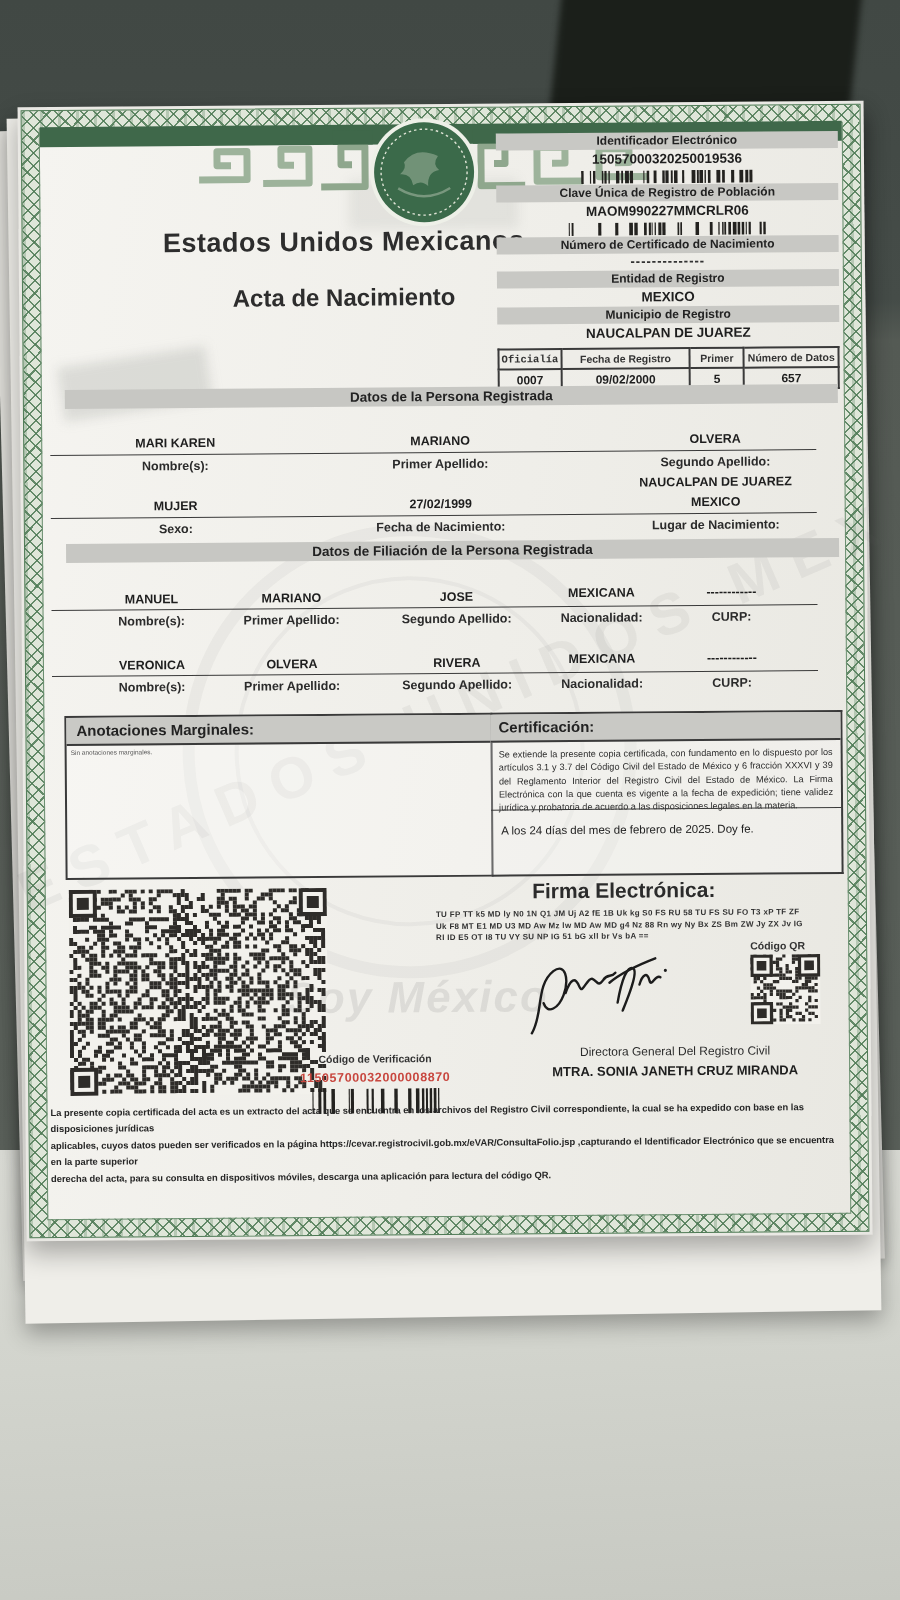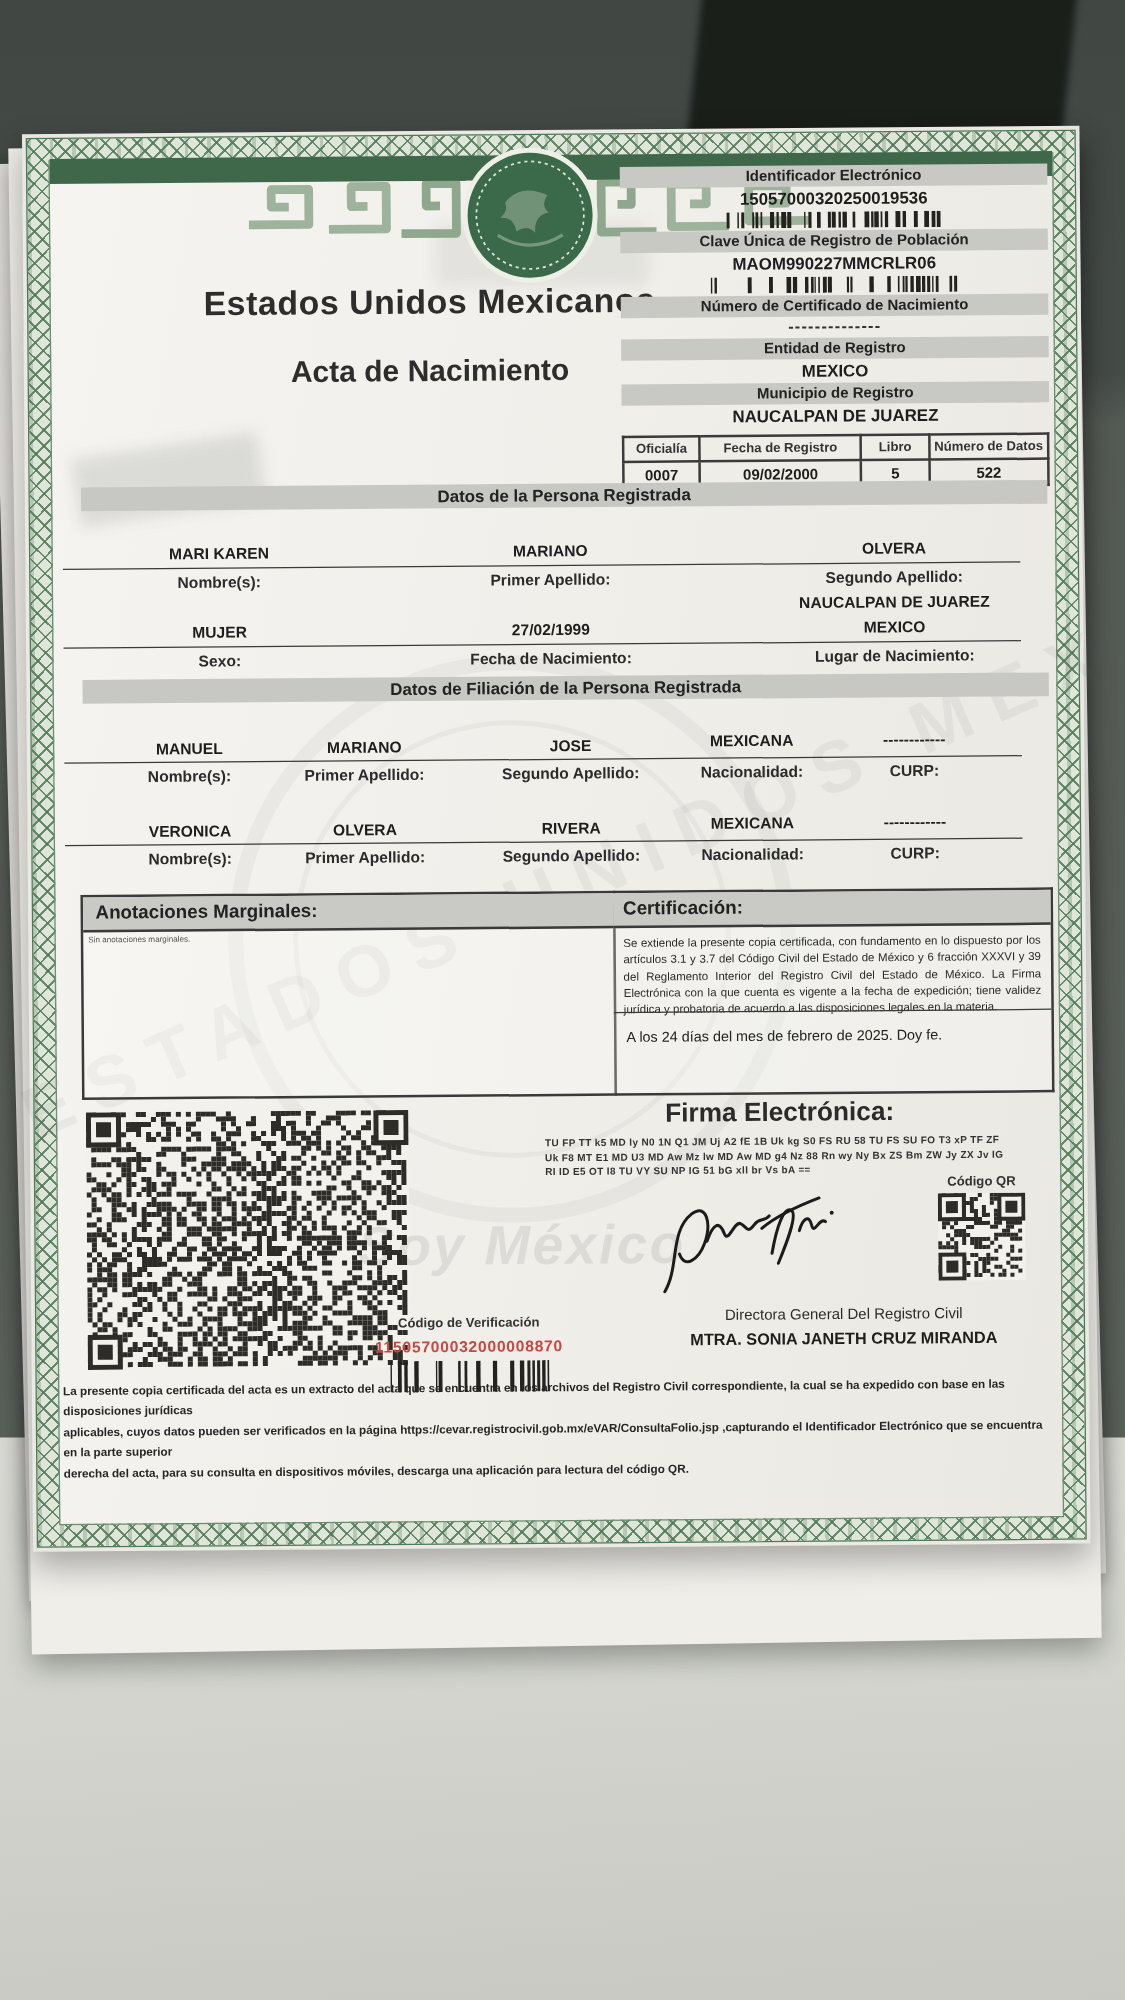--- a/index.html
+++ b/index.html
@@ -196,30 +196,30 @@
         </svg></div>
     <div class="gbar">Número de Certificado de Nacimiento</div>
     <div class="dashes">--------------</div>
     <div class="gbar">Entidad de Registro</div>
     <div class="gval">MEXICO</div>
     <div class="gbar">Municipio de Registro</div>
     <div class="gval">NAUCALPAN DE JUAREZ</div>
     <table class="reg">
       <tbody>
           <tr>
-        <th style="width:18%;">Oficialía</th>
+        <th style="width:18%;font-family:Liberation Mono, monospace;">Oficialía</th>
         <th style="width:38%;">Fecha de Registro</th>
-        <th style="width:16%;">Libro</th>
+        <th style="width:16%;">Primer</th>
         <th style="width:28%;">Número de Datos</th>
       </tr>
       <tr>
         <td>0007</td>
         <td>09/02/2000</td>
         <td>5</td>
-        <td>522</td>
+        <td>657</td>
       </tr>
     </tbody>
       </table>
   </div>
 
   <div class="abs secbar" style="top:283px;">Datos de la Persona Registrada</div>
 
   <div class="abs fval" style="left:55px;top:330px;width:200px;">MARI KAREN</div>
   <div class="abs fval" style="left:320px;top:330px;width:200px;">MARIANO</div>
   <div class="abs fval" style="left:595px;top:330px;width:200px;">OLVERA</div>
@@ -1784,21 +1784,21 @@
         <path d="M12 92 C 24 72, 16 44, 34 30 C 46 21, 50 38, 44 54 C 39 67, 28 74, 24 62"></path>
         <path d="M46 52 c 5 -14, 10 -17, 14 -6 c 3 8, 8 -10, 13 -8 c 5 2, 5 9, 11 1 c 4 -6, 8 -2, 12 -7"></path>
         <path d="M98 62 C 102 40, 108 24, 114 28 C 119 32, 108 58, 103 70"></path>
         <path d="M90 42 C 102 32, 120 24, 136 18"></path>
         <path d="M120 44 c 3 -10, 8 -13, 10 -4 c 2 8, 6 -7, 11 -3"></path>
         <circle cx="146" cy="30" r="1.6" fill="#1c1c1c" stroke="none"></circle>
       </g>
     </svg>
   </div>
 
-  <div class="abs qr-label" style="left:726px;top:838px;width:70px;text-align:center;">Código QR</div>
+  <div class="abs qr-label" style="left:726px;top:838px;width:70px;">Código QR</div>
   <div class="abs" style="left:726px;top:853px;width:70px;height:70px;"><svg xmlns="http://www.w3.org/2000/svg" width="70" height="70">
         <rect width="100%" height="100%" fill="#f2f1ec"></rect>
         <rect x="3.2" y="0.0" width="3.2" height="3.2" fill="#2e2c29"></rect>
         <rect x="12.8" y="0.0" width="3.2" height="3.2" fill="#2e2c29"></rect>
         <rect x="19.2" y="0.0" width="3.2" height="3.2" fill="#2e2c29"></rect>
         <rect x="32.0" y="0.0" width="3.2" height="3.2" fill="#2e2c29"></rect>
         <rect x="41.6" y="0.0" width="3.2" height="3.2" fill="#2e2c29"></rect>
         <rect x="44.8" y="0.0" width="3.2" height="3.2" fill="#2e2c29"></rect>
         <rect x="57.6" y="0.0" width="3.2" height="3.2" fill="#2e2c29"></rect>
         <rect x="0.0" y="3.2" width="3.2" height="3.2" fill="#2e2c29"></rect>

